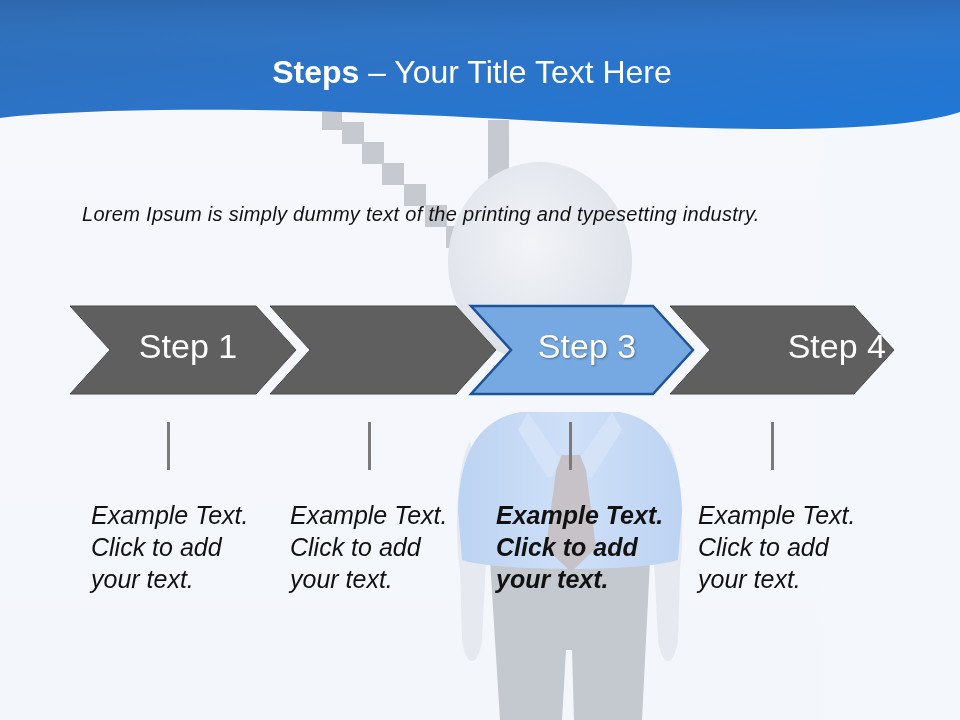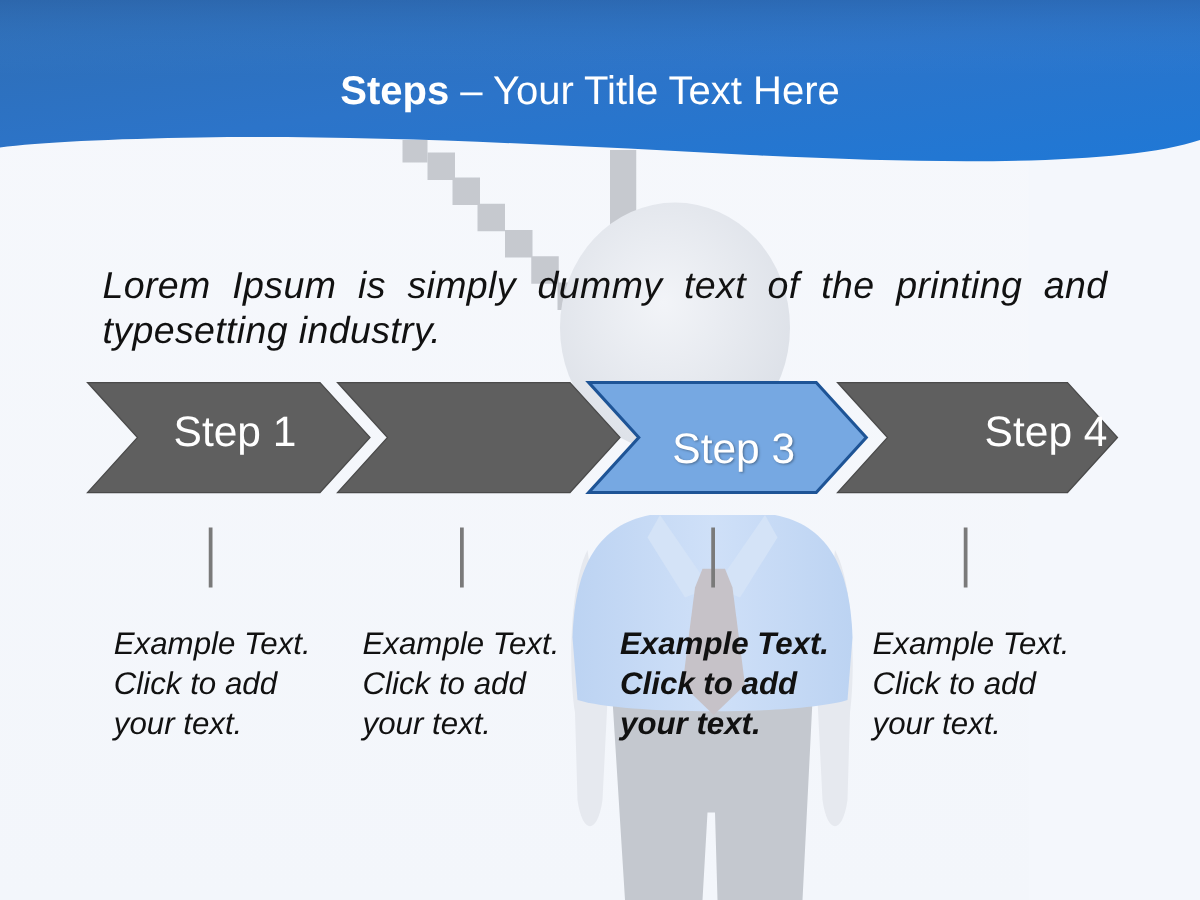--- a/index.html
+++ b/index.html
@@ -2,21 +2,21 @@
 <html><head>
   <meta charset="utf-8">
   <style>
     html, body { margin:0; padding:0; }
     body { width:960px; height:720px; overflow:hidden; background:#f4f7fc; position:relative; font-family:"Liberation Sans", sans-serif; }
     .slide { position:absolute; left:0; top:0; width:823px; height:720px; background:linear-gradient(180deg,#f6f8fc 0%, #f3f6fb 100%); }
     .header-wave { position:absolute; left:0; top:0; width:960px; height:140px; }
     .title { position:absolute; left:0; top:54px; width:944px; text-align:center; color:#ffffff; font-size:32px; white-space:pre; }
     .title b { font-weight:bold; }
     .figure { position:absolute; left:0; top:0; width:960px; height:720px; }
-    .intro { position:absolute; left:82px; top:211px; width:804px; font-style:italic; font-size:30px; line-height:36px; color:#111; text-align:justify; text-align-last:left; letter-spacing:0.3px; }
+    .intro { position:absolute; left:82px; top:196px; width:804px; font-style:italic; font-size:20px; line-height:36px; color:#111; text-align:justify; text-align-last:left; letter-spacing:0.3px; }
     .steps { position:absolute; left:0; top:0; width:960px; height:720px; }
     .step-label { position:absolute; top:327px; width:200px; text-align:center; font-size:34px; color:#ffffff; }
     .step-label.active { color:#ffffff; text-shadow:1px 1px 2px rgba(0,0,0,0.35); }
     .connector { position:absolute; top:422px; width:3px; height:48px; background:#7a7a7a; }
     .desc { position:absolute; top:499px; width:170px; font-style:italic; font-size:25px; line-height:32px; color:#111; white-space:pre-line; }
     .desc.active { font-weight:bold; }
   </style>
 </head>
 <body>
 
@@ -83,21 +83,21 @@
   <div class="intro">Lorem Ipsum is simply dummy text of the printing and typesetting industry.</div>
 
   <svg class="steps" viewBox="0 0 960 720">
     <polygon points="70,306 256,306 296,350 256,394 70,394 110,350" fill="#5f5f5f" stroke="#4a4a4a" stroke-width="1"></polygon>
     <polygon points="270,306 456,306 496,350 456,394 270,394 310,350" fill="#5f5f5f" stroke="#4a4a4a" stroke-width="1"></polygon>
     <polygon points="471,306 653,306 693,350 653,394 471,394 511,350" fill="#76a8e2" stroke="#1e5496" stroke-width="2.5"></polygon>
     <polygon points="670,306 854,306 894,350 854,394 670,394 710,350" fill="#5f5f5f" stroke="#4a4a4a" stroke-width="1"></polygon>
   </svg>
 
   <div class="step-label" style="left:88px;">Step 1</div>
-  <div class="step-label active" style="left:487px;margin-top:13px;">Step 3</div>
+  <div class="step-label active" style="left:487px;">Step 3</div>
   <div class="step-label" style="left:686px;text-align:right;">Step 4</div>
 
   <div class="connector" style="left:167px;"></div>
   <div class="connector" style="left:368px;"></div>
   <div class="connector" style="left:569px;"></div>
   <div class="connector" style="left:771px;"></div>
 
   <div class="desc" style="left:91px;">Example Text.
 Click  to add
 your text.</div>

